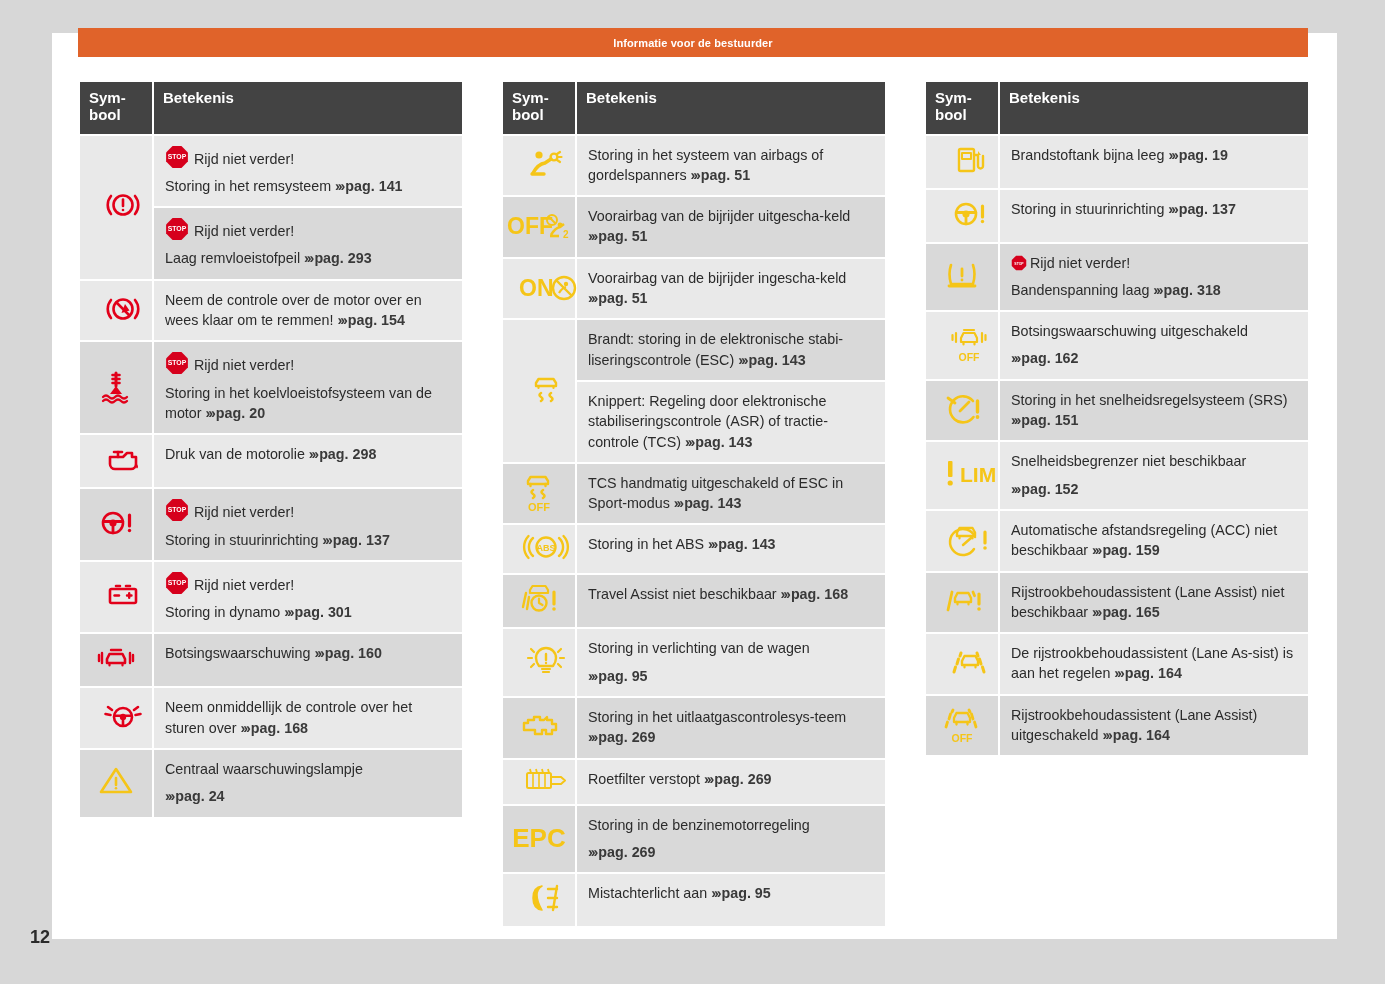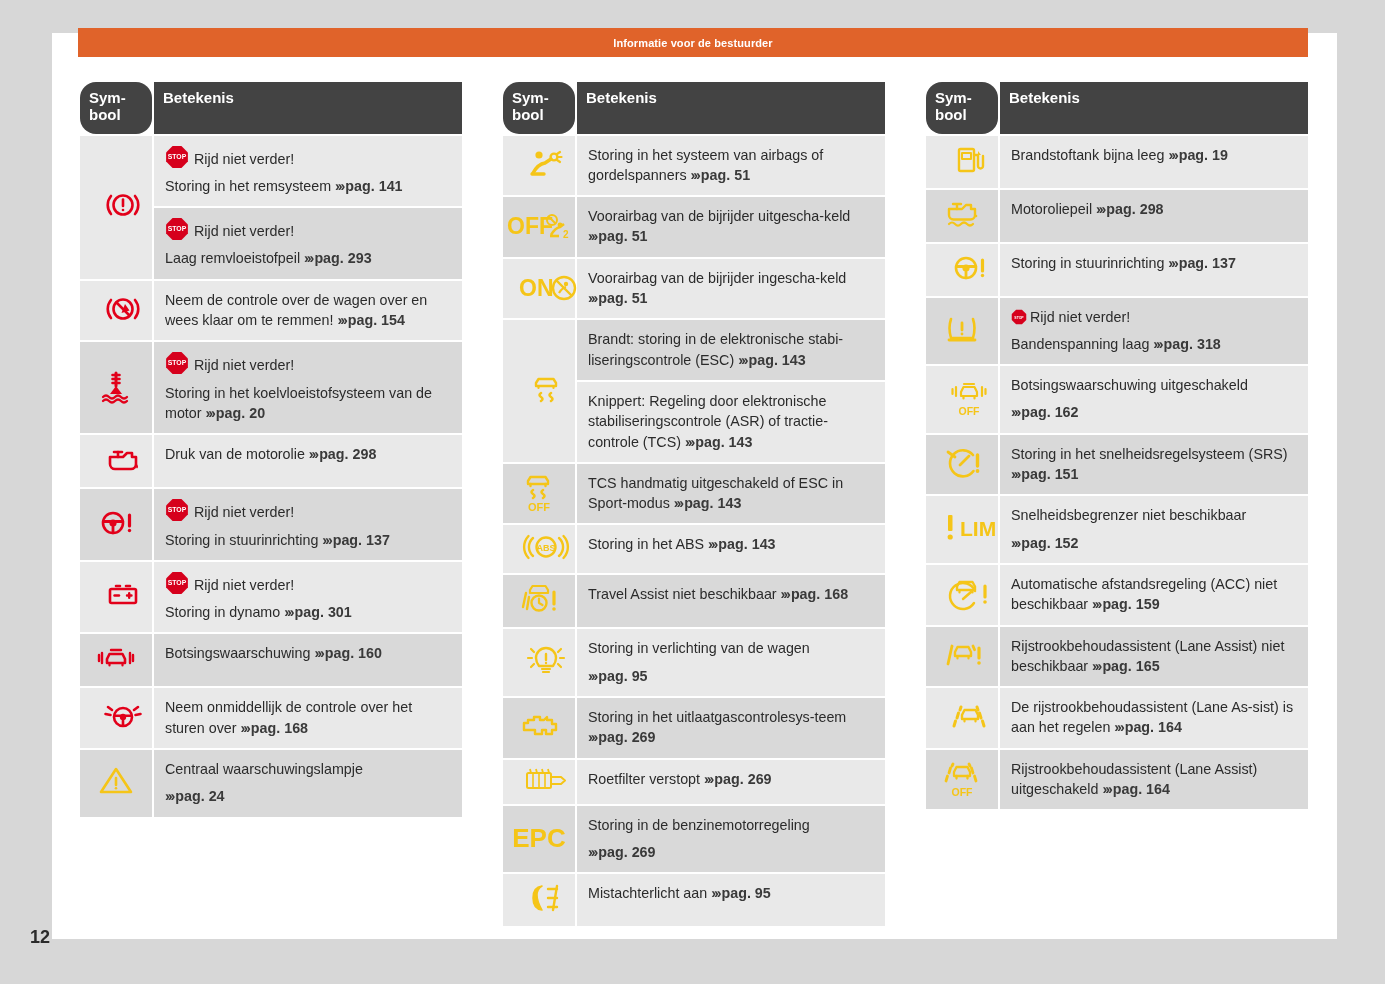--- a/index.html
+++ b/index.html
@@ -52,21 +52,21 @@
   table.sym-table th{
     background:#434343;
     color:#ffffff;
     font-size:15px;
     font-weight:bold;
     text-align:left;
     vertical-align:top;
     padding:8px 9px 10px 9px;
     line-height:1.12;
   }
-  th.h-sym{ width:72px;border-radius:16px; }
+  th.h-sym{ width:72px; }
   td.sym-cell{
     width:72px;
     text-align:center;
     vertical-align:middle;
     padding:4px 2px;
   }
   td.mean-cell{
     vertical-align:top;
     padding:9px 10px 10px 11px;
     font-size:14.3px;
@@ -145,21 +145,21 @@
           </tr>
           <tr>
             <td class="sym-cell shade-a" rowspan="1"><span class="icon-wrap"><svg width="44" height="40" viewBox="0 0 44 40" fill="none" stroke="#e2001a" stroke-width="2.6" stroke-linecap="round" stroke-linejoin="round">
                   <circle cx="22" cy="20" r="9.5"></circle>
                   <line x1="15.5" y1="13.5" x2="28.5" y2="26.5"></line>
                   <path d="M24 15 L28.5 21.5 L20.5 24 Z" fill="#e2001a" stroke="none"></path>
                   <path d="M10 11 A14 14 0 0 0 10 29"></path>
                   <path d="M34 11 A14 14 0 0 1 34 29"></path>
                 </svg></span></td>
             <td class="mean-cell shade-a">
-              <span class="line"><span>Neem de controle over de wagen over en wees klaar om te remmen!</span> <span class="ref"><span class="chev">›››</span>pag. 154</span></span>
+              <span class="line"><span>Neem de controle over de motor over en wees klaar om te remmen!</span> <span class="ref"><span class="chev">›››</span>pag. 154</span></span>
             </td>
           </tr>
           <tr>
             <td class="sym-cell shade-b" rowspan="1"><span class="icon-wrap"><svg width="44" height="40" viewBox="0 0 44 40" fill="none" stroke="#e2001a" stroke-width="2.6" stroke-linecap="round" stroke-linejoin="round">
                   <path d="M22 7 v13" stroke-width="3"></path>
                   <path d="M18.5 9 h7 M18.5 13 h7 M18.5 17 h7"></path>
                   <path d="M22 20 L16 28 h12 Z" fill="#e2001a" stroke="none"></path>
                   <path d="M9 31 q3 -3 6 0 t6 0 t6 0 t6 0" stroke-width="2.3"></path>
                   <path d="M9 35 q3 -3 6 0 t6 0 t6 0 t6 0" stroke-width="2.3"></path>
                 </svg></span></td>
@@ -418,31 +418,20 @@
                   <rect x="12" y="9" width="15" height="22" rx="1.5" stroke-width="2.4"></rect>
                   <path d="M15 13 h9 v6 h-9 Z" stroke-width="2"></path>
                   <path d="M27 15 h4 v11 a2.5 2.5 0 0 0 2.5 2.5 a2.5 2.5 0 0 0 2.5 -2.5 v-10" stroke-width="2.4"></path>
                   <path d="M31 11 l3 4 h-3 Z" fill="#f5c518" stroke="none"></path>
                 </svg></span></td>
             <td class="mean-cell shade-a">
               <span class="line"><span>Brandstoftank bijna leeg</span> <span class="ref"><span class="chev">›››</span>pag. 19</span></span>
             </td>
           </tr>
           <tr>
-            <td class="sym-cell shade-b" rowspan="1"><span class="icon-wrap"><svg width="44" height="40" viewBox="0 0 44 40" fill="none" stroke="#f5c518" stroke-width="2.6" stroke-linecap="round" stroke-linejoin="round">
-                  <path d="M9 15 h13 l4 -4 h5 v4 h4 v6 a4.5 4.5 0 0 1 -4.5 4.5 H13.5 a4.5 4.5 0 0 1 -4.5 -4.5 Z" stroke-width="2.4"></path>
-                  <path d="M13 10 h8 M17 10 v5" stroke-width="2.4"></path>
-                  <circle cx="36" cy="22" r="1.3" fill="#f5c518" stroke="none"></circle>
-                  <path d="M9 30 q3 -3 6 0 t6 0 t6 0 t6 0" stroke-width="2.2"></path>
-                </svg></span></td>
-            <td class="mean-cell shade-b">
-              <span class="line"><span>Motoroliepeil</span> <span class="ref"><span class="chev">›››</span>pag. 298</span></span>
-            </td>
-          </tr>
-          <tr>
             <td class="sym-cell shade-a" rowspan="1"><span class="icon-wrap"><svg width="44" height="40" viewBox="0 0 44 40" fill="none" stroke="#f5c518" stroke-width="2.6" stroke-linecap="round" stroke-linejoin="round">
                   <circle cx="19" cy="20" r="10"></circle>
                   <circle cx="19" cy="20" r="3.6" fill="#f5c518" stroke="none"></circle>
                   <path d="M9.3 18.5 h7 M21.8 18.5 h7 M19 23.6 v6.3" stroke-width="2.8"></path>
                   <path d="M35.5 12 v11" stroke-width="3.2"></path>
                   <circle cx="35.5" cy="27.5" r="1.7" fill="#f5c518" stroke="none"></circle>
                 </svg></span></td>
             <td class="mean-cell shade-a">
               <span class="line"><span>Storing in stuurinrichting</span> <span class="ref"><span class="chev">›››</span>pag. 137</span></span>
             </td>

